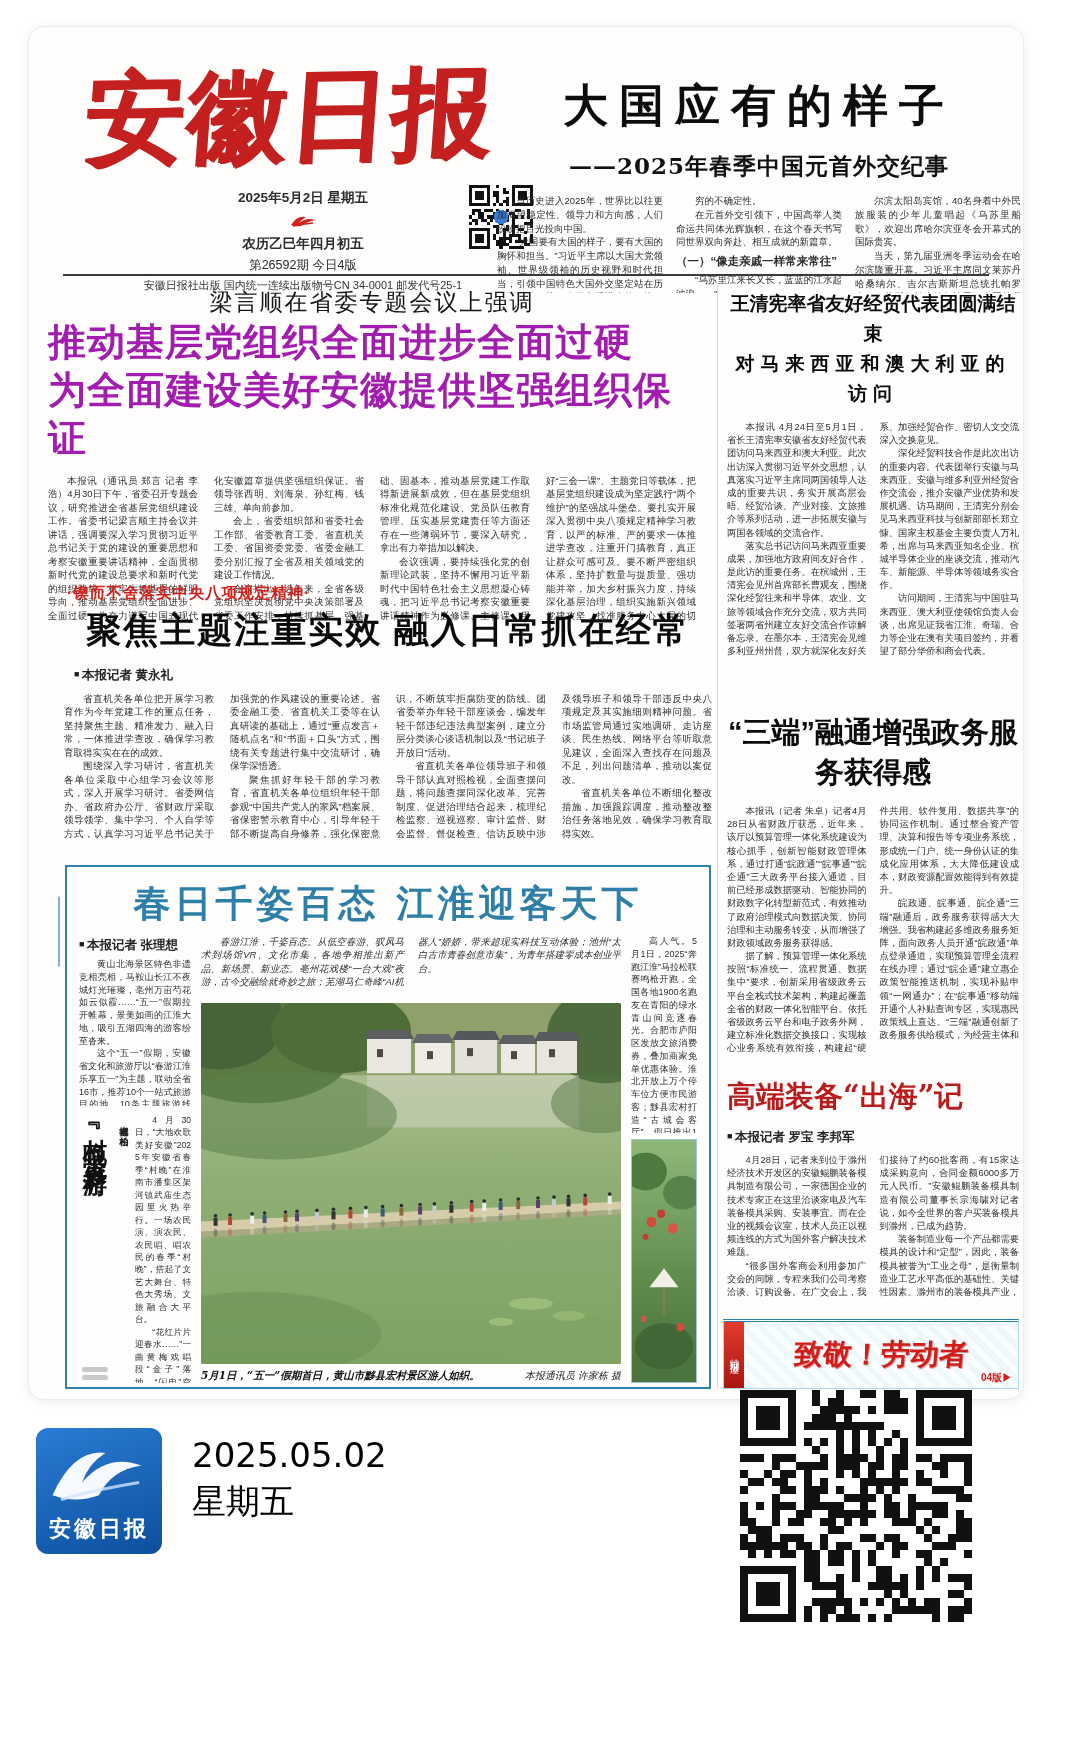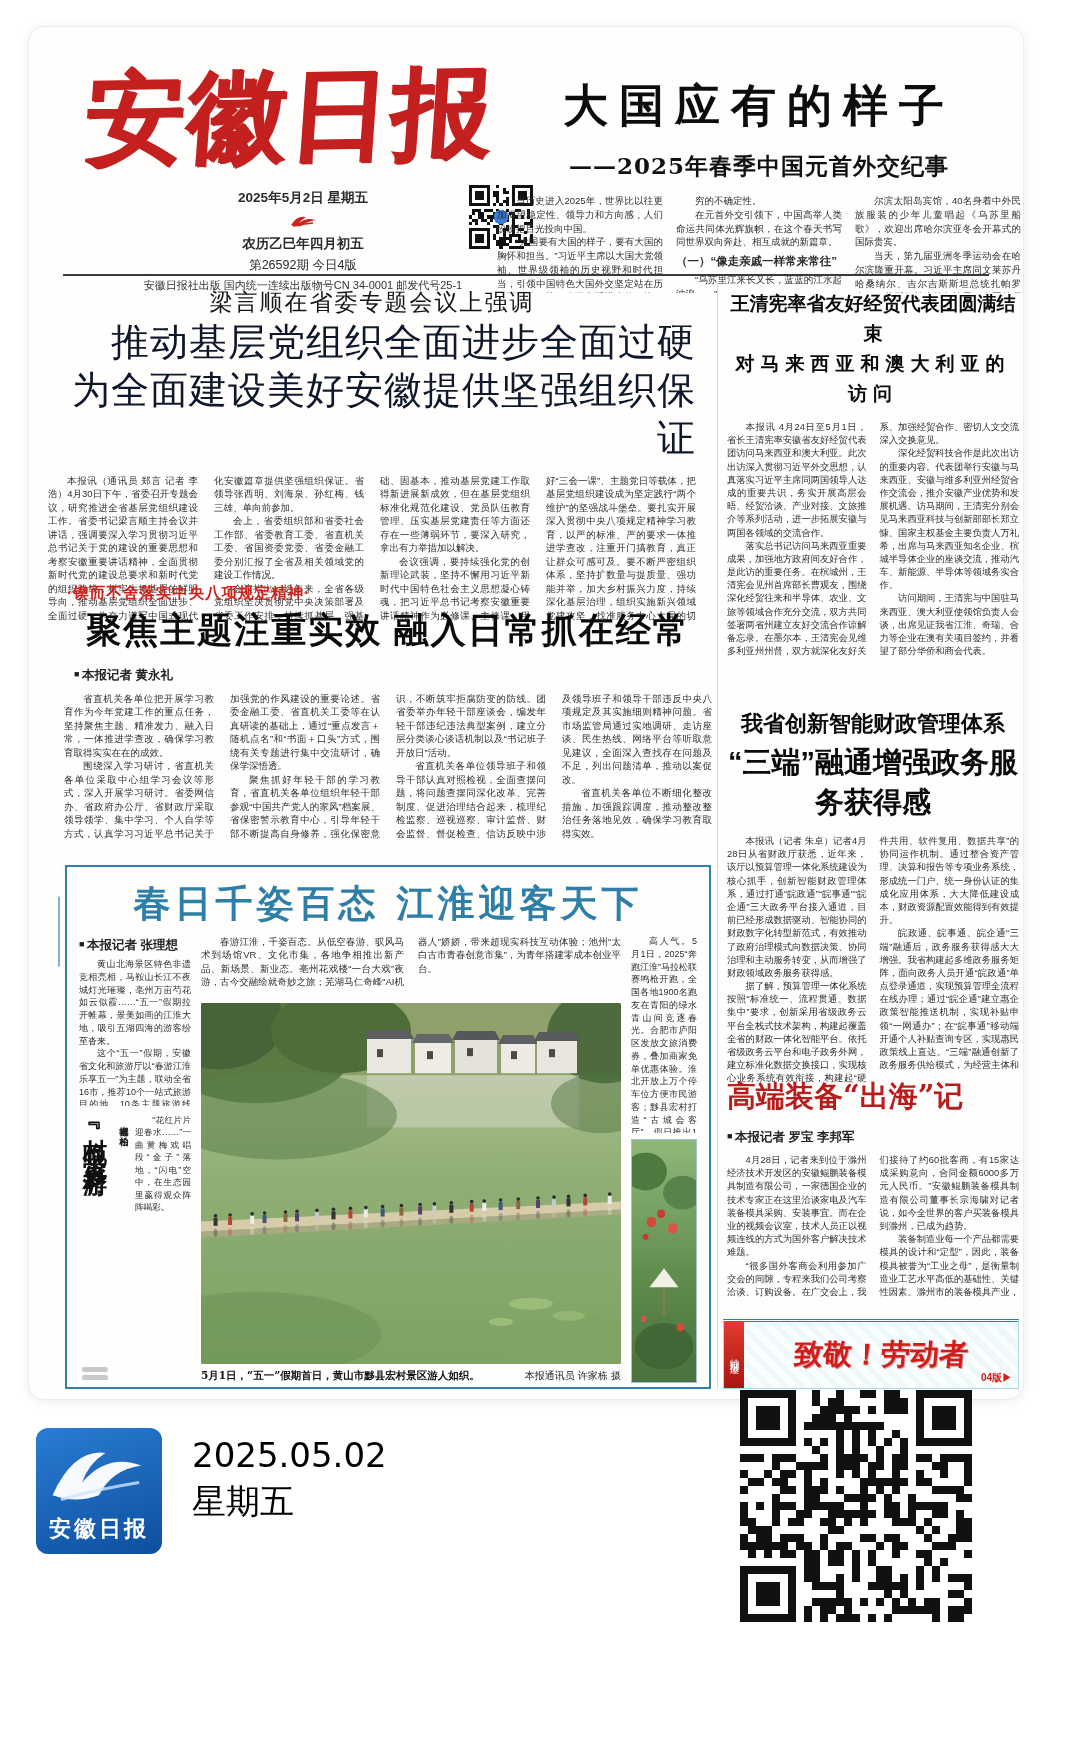--- a/index.html
+++ b/index.html
@@ -28,21 +28,21 @@
   .cols3{display:flex;gap:13px;margin-top:12px;height:99px;overflow:hidden;}
   .cols3 .col{flex:1;font-size:9.5px;line-height:1.45;text-align:justify;word-break:break-all;color:#2d2d2d;}
   .paras p{margin:0;text-indent:2em;}
   .subhead{font-weight:900;font-size:11.5px;margin:4px 0 3px;text-indent:0;}
   
   .rule-h{left:34px;top:247px;width:926px;height:2px;background:#3a3a3a;}
   .rule-v{left:688px;top:258px;width:1px;height:1104px;background:#d8d8d8;}
   
   .main-story{left:19px;top:260px;width:648px;}
   .kicker{font-family:"DejaVu Serif",serif;font-size:23px;text-align:center;color:#151515;letter-spacing:2px;}
-  .main-h{font-size:38px;font-weight:400;text-align:right;line-height:48px;color:#0f172a;letter-spacing:1px;}
+  .main-h{font-size:38px;font-weight:700;text-align:left;line-height:48px;color:#a21caf;letter-spacing:1px;}
   .body-cols{column-gap:16px;font-size:9.5px;line-height:1.42;text-align:justify;word-break:break-all;
       color:#2d2d2d;overflow:hidden;}
   .main-story .body-cols{column-count:4;height:156px;margin-top:12px;}
   
   .slogan{left:38px;top:556px;font-size:15.5px;font-weight:900;color:#d0211c;letter-spacing:1px;}
   
   .focus-story{left:35px;top:580px;width:648px;}
   .focus-h{font-size:35px;font-weight:900;text-align:center;color:#0b0b0b;letter-spacing:2px;}
   .byline{font-size:12.5px;font-weight:bold;color:#222;}
   .byline::before{content:"■ ";font-size:9px;vertical-align:2px;}
@@ -63,21 +63,21 @@
   .cunwan{flex:1;display:flex;gap:5px;margin-top:8px;overflow:hidden;}
   .cunwan-titlecol{display:flex;flex-direction:column;align-items:center;width:32px;}
   .vtitle{writing-mode:vertical-rl;text-orientation:upright;font-size:24px;font-weight:900;
         letter-spacing:5px;color:#111;flex:1;}
   .vbyline{writing-mode:vertical-rl;text-orientation:upright;font-size:9px;font-weight:bold;
         color:#222;padding-top:6px;width:14px;}
   .cunwan-text{flex:1;font-size:8.6px;line-height:1.45;text-align:justify;word-break:break-all;
         color:#2d2d2d;overflow:hidden;}
   .bars{margin-top:6px;}
   .bars div{width:26px;height:5px;border-radius:2px;background:#c9c9c9;margin:3px 0;}
-  .fmain{display:flex;flex-direction:column;overflow:hidden;}
+  .fmain{display:flex;flex-direction:column;overflow:hidden;font-style:italic;}
   .intro-cols{column-count:2;column-gap:14px;height:62px;overflow:hidden;font-size:9.5px;
         line-height:1.42;text-align:justify;word-break:break-all;color:#2d2d2d;}
   .photo{flex:1;margin-top:6px;border-radius:2px;overflow:hidden;position:relative;background:#8fae74;}
   .photo svg{display:block;width:100%;height:100%;}
   .caption{display:flex;align-items:baseline;margin-top:5px;font-family:"DejaVu Serif",serif;}
   .cap-text{font-size:10.5px;font-weight:bold;color:#111;}
   .cap-credit{margin-left:auto;font-size:10px;color:#222;}
   .rstrip-text{height:198px;overflow:hidden;}
   .sidephoto{flex:1;margin-top:6px;border:1px solid #9fc6d8;overflow:hidden;}
   .sidephoto svg{display:block;width:100%;height:100%;}
@@ -433,20 +433,21 @@
           <div class="cunwan">
             <div class="cunwan-titlecol">
               <div class="vtitle">『村晚』带火乡村游</div>
               <div class="bars">
                   <div></div>
                   <div></div>
                 </div>
             </div>
             <div class="vbyline">本报记者 柏松</div>
             <div class="cunwan-text paras">
+                <p>4月30日，“大地欢歌 美好安徽”2025年安徽省春季“村晚”在淮南市潘集区架河镇武庙生态园里火热举行。一场农民演、演农民、农民唱、唱农民的春季“村晚”，搭起了文艺大舞台、特色大秀场、文旅融合大平台。</p>
                 <p>“花红片片迎春水……”一曲黄梅戏唱段“金子”落地，“闪电”空中，在生态园里赢得观众阵阵喝彩。</p>
               </div>
           </div>
         </div>
 
         <div class="fmain">
           <div class="intro-cols paras">
               <p>春游江淮，千姿百态。从低空春游、驭风马术到场馆VR、文化市集，各地争相推出新产品、新场景、新业态。亳州花戏楼“一台大戏”夜游，古今交融绘就奇妙之旅；芜湖马仁奇峰“AI机器人”娇娇，带来超现实科技互动体验；池州“太白古市青春创意市集”，为青年搭建零成本创业平台。</p>
             </div>
           <div class="photo">
@@ -609,21 +610,20 @@
       <div class="visit-h visit-h2">对马来西亚和澳大利亚的访问</div>
       <div class="body-cols paras">
           <p>本报讯 4月24日至5月1日，省长王清宪率安徽省友好经贸代表团访问马来西亚和澳大利亚。此次出访深入贯彻习近平外交思想，认真落实习近平主席同两国领导人达成的重要共识，务实开展高层会晤、经贸洽谈、产业对接、文旅推介等系列活动，进一步拓展安徽与两国各领域的交流合作。</p>
           <p>落实总书记访问马来西亚重要成果，加强地方政府间友好合作，是此访的重要任务。在槟城州，王清宪会见州首席部长曹观友，围绕深化经贸往来和半导体、农业、文旅等领域合作充分交流，双方共同签署两省州建立友好交流合作谅解备忘录。在墨尔本，王清宪会见维多利亚州州督，双方就深化友好关系、加强经贸合作、密切人文交流深入交换意见。</p>
           <p>深化经贸科技合作是此次出访的重要内容。代表团举行安徽与马来西亚、安徽与维多利亚州经贸合作交流会，推介安徽产业优势和发展机遇。访马期间，王清宪分别会见马来西亚科技与创新部部长郑立慷、国家主权基金主要负责人万礼希，出席与马来西亚知名企业、槟城半导体企业的座谈交流，推动汽车、新能源、半导体等领域务实合作。</p>
           <p>访问期间，王清宪与中国驻马来西亚、澳大利亚使领馆负责人会谈，出席见证我省江淮、奇瑞、合力等企业在澳有关项目签约，并看望了部分华侨和商会代表。</p>
         </div>
     </div>
 
     <div class="abs fiscal-story">
-      <div class="fiscal-k">我省创新智能财政管理体系</div>
       <div class="fiscal-h">“三端”融通增强政务服务获得感</div>
       <div class="body-cols paras">
           <p>本报讯（记者 朱卓）记者4月28日从省财政厅获悉，近年来，该厅以预算管理一体化系统建设为核心抓手，创新智能财政管理体系，通过打通“皖政通”“皖事通”“皖企通”三大政务平台接入通道，目前已经形成数据驱动、智能协同的财政数字化转型新范式，有效推动了政府治理模式向数据决策、协同治理和主动服务转变，从而增强了财政领域政务服务获得感。</p>
           <p>据了解，预算管理一体化系统按照“标准统一、流程贯通、数据集中”要求，创新采用省级政务云平台全栈式技术架构，构建起覆盖全省的财政一体化智能平台。依托省级政务云平台和电子政务外网，建立标准化数据交换接口，实现核心业务系统有效衔接，构建起“硬件共用、软件复用、数据共享”的协同运作机制。通过整合资产管理、决算和报告等专项业务系统，形成统一门户、统一身份认证的集成化应用体系，大大降低建设成本，财政资源配置效能得到有效提升。</p>
           <p>皖政通、皖事通、皖企通“三端”融通后，政务服务获得感大大增强。我省构建起多维政务服务矩阵，面向政务人员开通“皖政通”单点登录通道，实现预算管理全流程在线办理；通过“皖企通”建立惠企政策智能推送机制，实现补贴申领“一网通办”；在“皖事通”移动端开通个人补贴查询专区，实现惠民政策线上直达。“三端”融通创新了政务服务供给模式，为经营主体和群众提供无差别、全覆盖、高质量的财政政务服务。</p>
         </div>
     </div>
 
     <div class="abs equip-story">
       <div class="equip-h">高端装备“出海”记</div>

